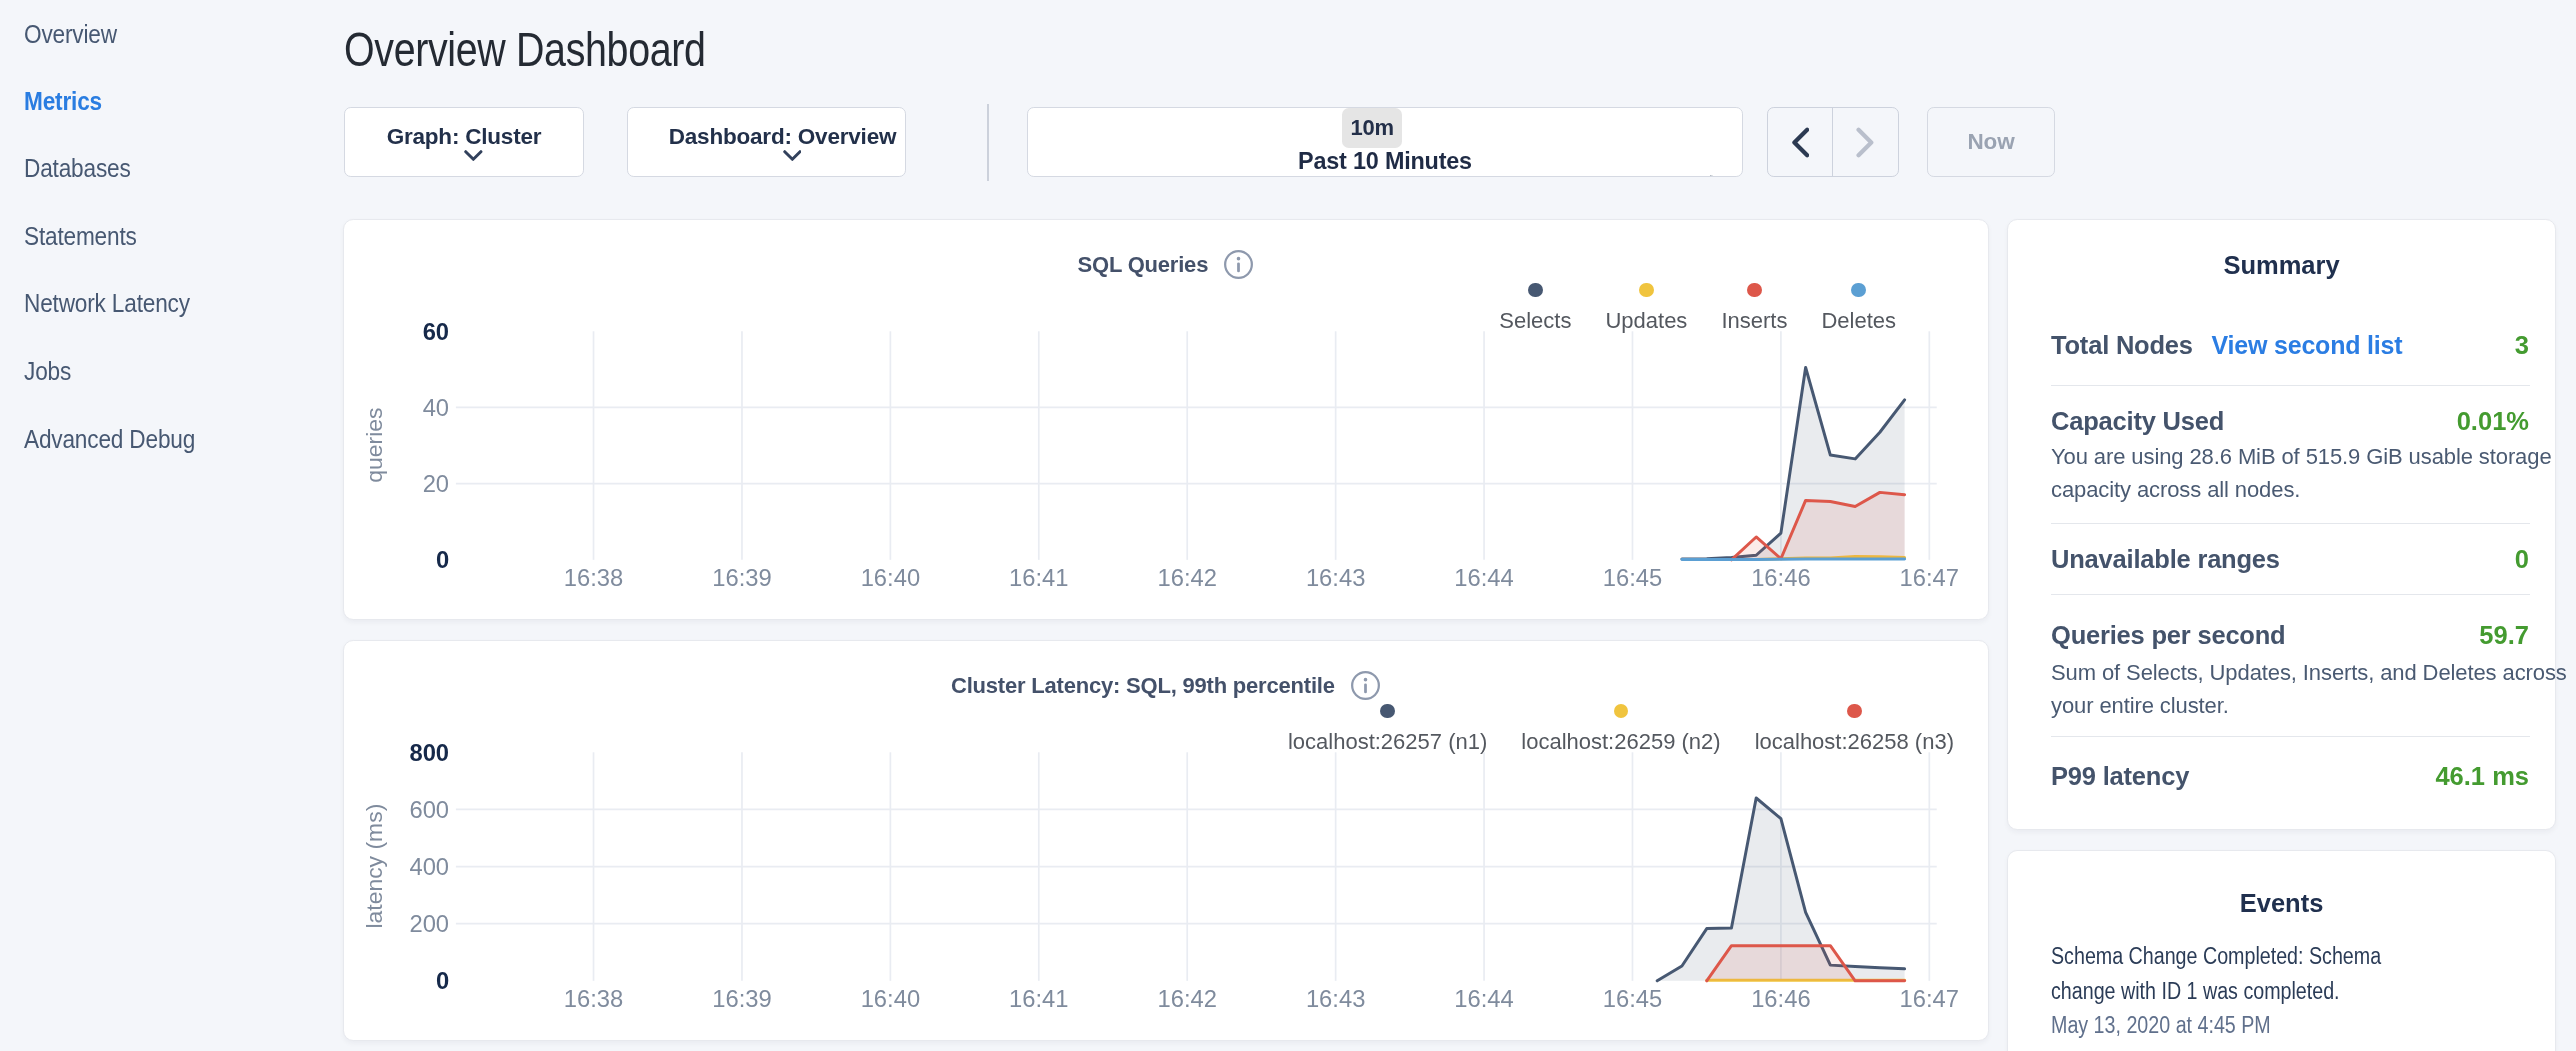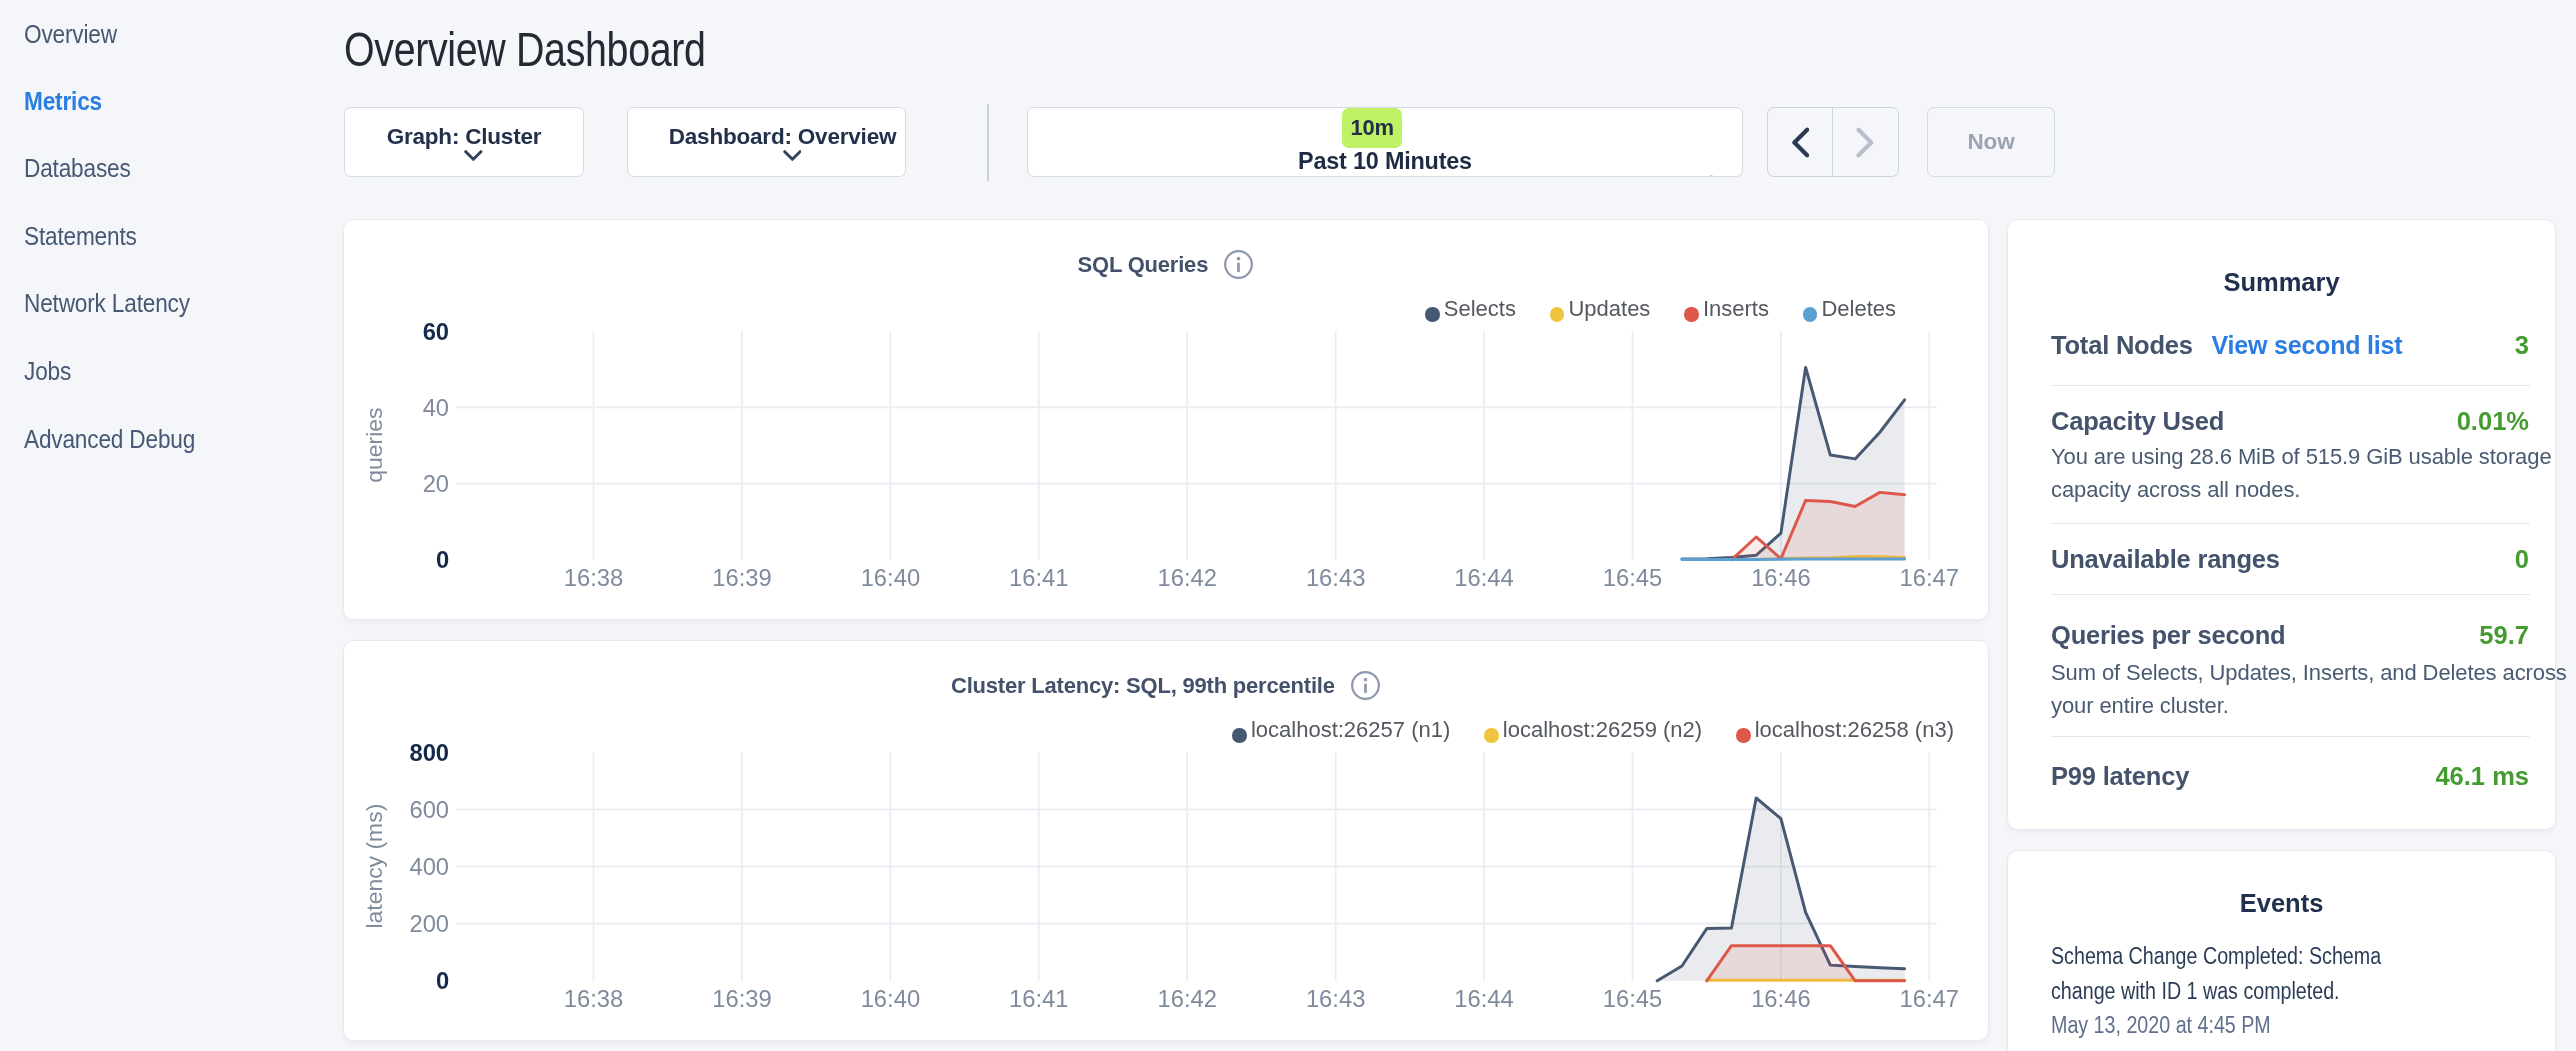--- a/index.html
+++ b/index.html
@@ -13,49 +13,49 @@
   .nav-item.active { color:#2a7de1; font-weight:bold; }
 
   
   .page-title { position:absolute; left:344px; top:22px; font-size:48px; font-weight:400; color:#242a33; letter-spacing:-0.4px; transform:scaleX(0.82); transform-origin:0 0; white-space:nowrap; }
   .ctl { position:absolute; top:107px; height:70px; border:1.7px solid #d5d9e2; border-radius:6.8px; background:#fff; display:flex; align-items:center; justify-content:center; font-size:22.5px; font-weight:bold; color:#22304a; cursor:pointer; letter-spacing:-0.2px;flex-direction:column; }
   .dd-graph { left:344px; width:240px; }
   .dd-dash { left:627px; width:279px;padding-left:32px; }
   .caret { margin-left:18.7px; }
   .vdivider { position:absolute; left:987px; top:104px; width:1.7px; height:77px; background:#ccd1db; }
   .timebox { left:1027px; width:716px; justify-content:flex-start; padding:0 20.4px; }
-  .time-badge { background:#bef264; border-radius:6.8px; font-size:22px; font-weight:bold; color:#232f49; padding:6.8px 8.5px; margin-right:25.5px; }
+  .time-badge { background:#e5e5e5; border-radius:6.8px; font-size:22px; font-weight:bold; color:#232f49; padding:6.8px 8.5px; margin-right:25.5px; }
   .time-label { font-size:23.4px; font-weight:bold; color:#1f2b45; letter-spacing:-0.2px; }
   .timebox .caret { margin-left:auto; }
   .pager { position:absolute; left:1767px; top:107px; width:132px; height:70px; border:1.7px solid #cdd2dd; border-radius:6.8px; display:flex; background:transparent; }
   .pager button { flex:1 1 50%; background:transparent; border:none; display:flex; align-items:center; justify-content:center; cursor:pointer; }
   .pager button:first-child { border-right:1.7px solid #cdd2dd; }
   .nowbtn { left:1927px; width:128px; background:transparent; color:#9aa3b2; cursor:default; }
 
   
   .panel { position:absolute; background:#fff; border:1.7px solid #e7e9ee; border-radius:10.2px; box-shadow:0 2.6px 5.1px rgba(25,35,60,0.04); }
   .chart-panel { left:343px; width:1646px; height:401px; }
   #chart-panel-0 { top:219px; }
   #chart-panel-1 { top:640px; }
   .chart-head { position:absolute; left:0; top:29px; width:100%; display:flex; align-items:center; justify-content:center; gap:15.3px; }
   .chart-title { font-size:22px; font-weight:bold; color:#44516a; letter-spacing:-0.2px; }
   .legend { position:absolute; top:75px; height:27px; display:flex; align-items:center; gap:34px; }
   #chart-panel-0 .legend { right:92px; }
   #chart-panel-1 .legend { right:34px; }
-  .legend-item { display:flex; align-items:flex-end; gap:4px; }
+  .legend-item { display:flex; align-items:center; gap:11px;flex-direction:column; }
   .legend-dot { width:14.5px; height:14.5px; border-radius:50%; }
   .legend-label { font-size:22px; color:#54585f; }
   .plot-svg { position:absolute; left:0; top:0; }
 
   
   .side-card { left:2007px; width:549px; }
   #summary-panel { top:219px; height:611px; }
   #events-panel { top:850px; height:238px; border-bottom:none; border-bottom-left-radius:0; border-bottom-right-radius:0; }
   .card-title { position:absolute; width:100%; text-align:center; font-size:25.5px; font-weight:bold; color:#20304e; line-height:29px; }
-  #summary-panel .card-title { top:48px; }
+  #summary-panel .card-title { top:31px; }
   #events-panel .card-title { top:38px; }
   .srow-label { position:absolute; left:43px; font-size:25.5px; font-weight:bold; color:#44536b; line-height:29px; letter-spacing:-0.2px; }
   .srow-value { position:absolute; right:26px; font-size:25.5px; font-weight:bold; color:#449b30; line-height:29px; text-align:right; }
   .srow-link { font-size:25px; font-weight:bold; color:#2b7de3; margin-left:18.7px; cursor:pointer; }
   .srow-desc { position:absolute; left:43px; font-size:22px; color:#4a5a72; line-height:33px; letter-spacing:-0.1px; white-space:nowrap; }
   .sdivider { position:absolute; left:43px; width:479px; height:1.3px; background:#e4e7ec; }
   .event-msg { position:absolute; left:43px; top:88px; font-size:23px; color:#2b3c57; line-height:35px; white-space:nowrap; transform:scaleX(0.855); transform-origin:0 0; }
   .event-time { position:absolute; left:43px; top:160px; font-size:23px; color:#60708c; line-height:29px; white-space:nowrap; transform:scaleX(0.855); transform-origin:0 0; }
 
   svg { display:block; }

